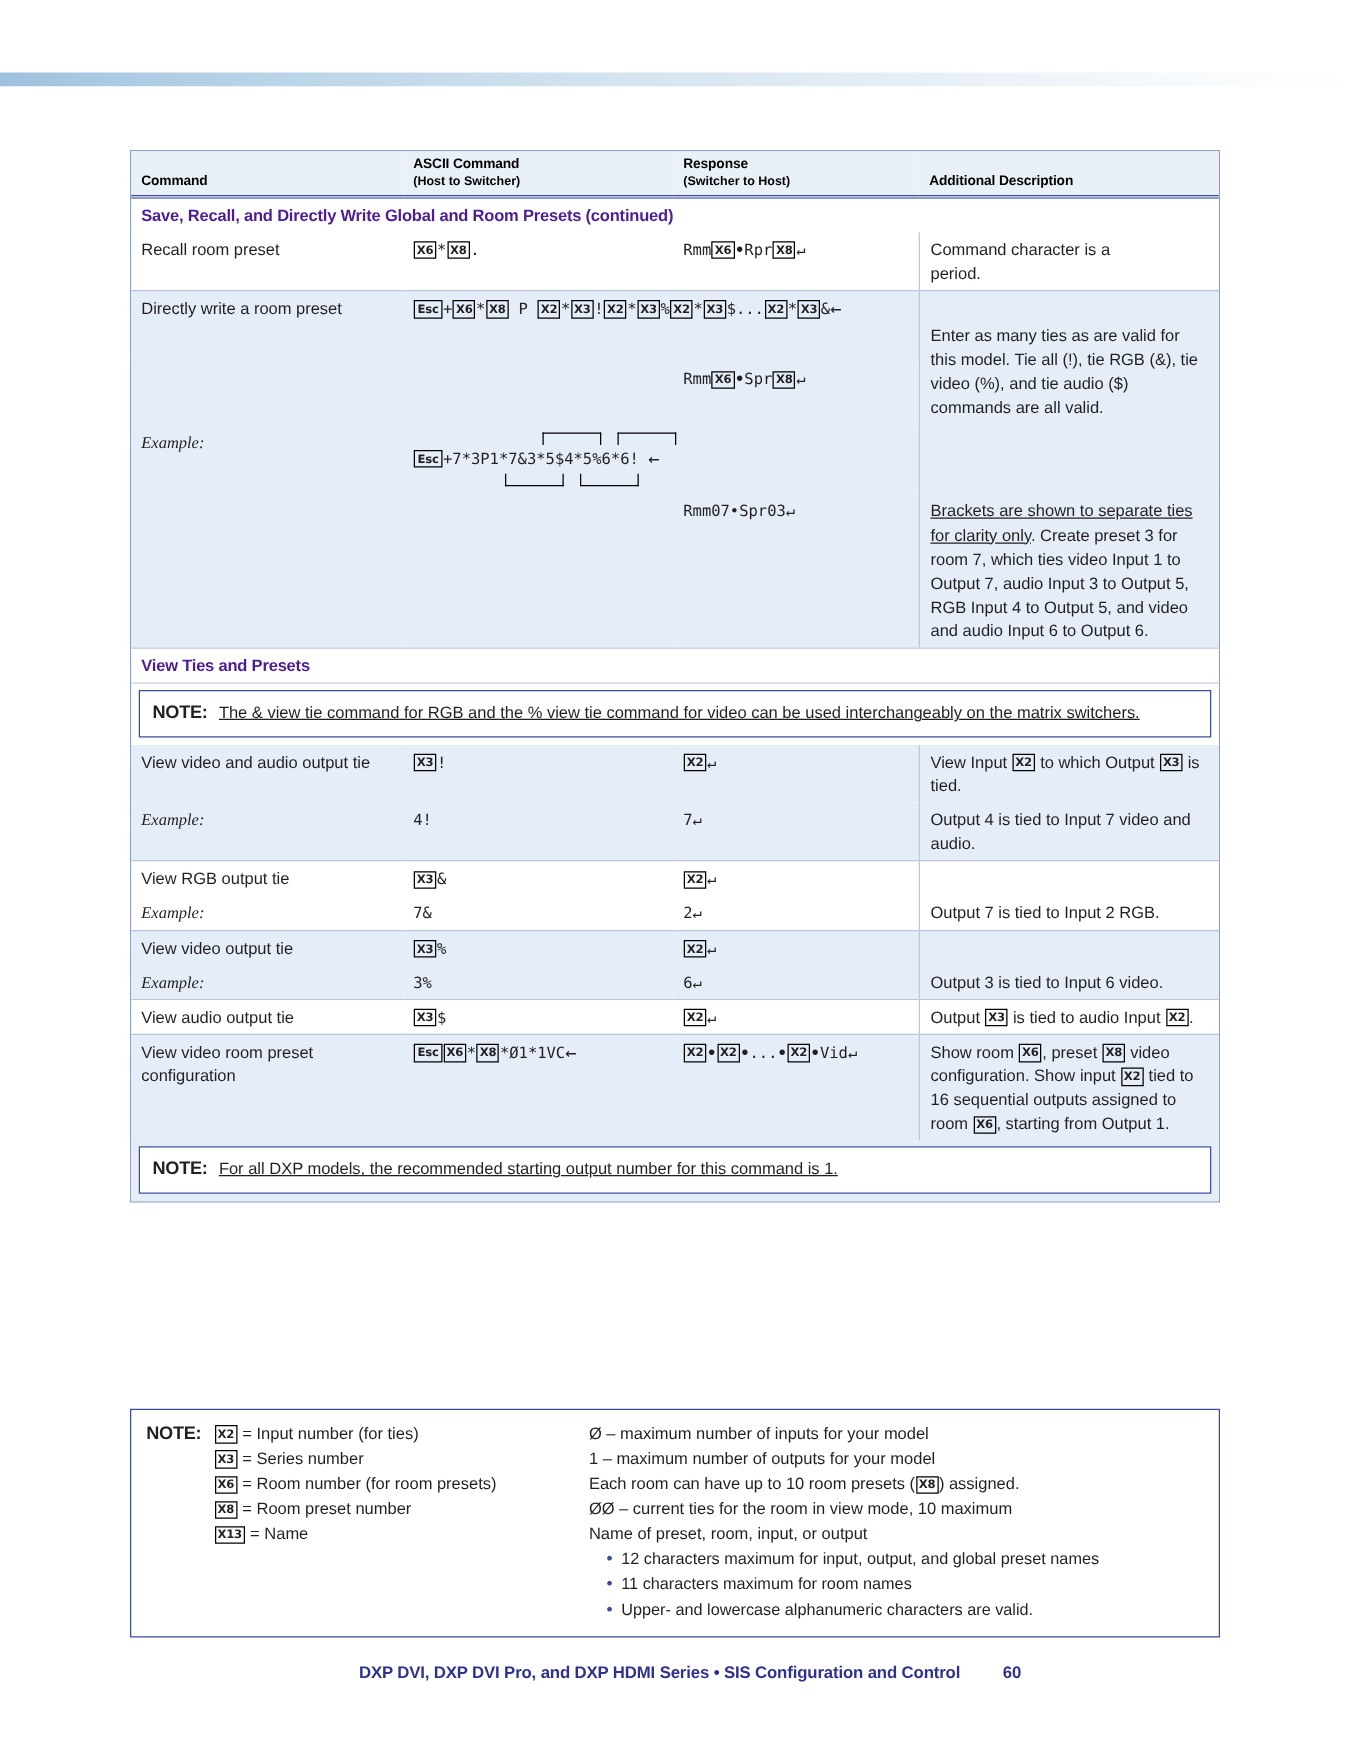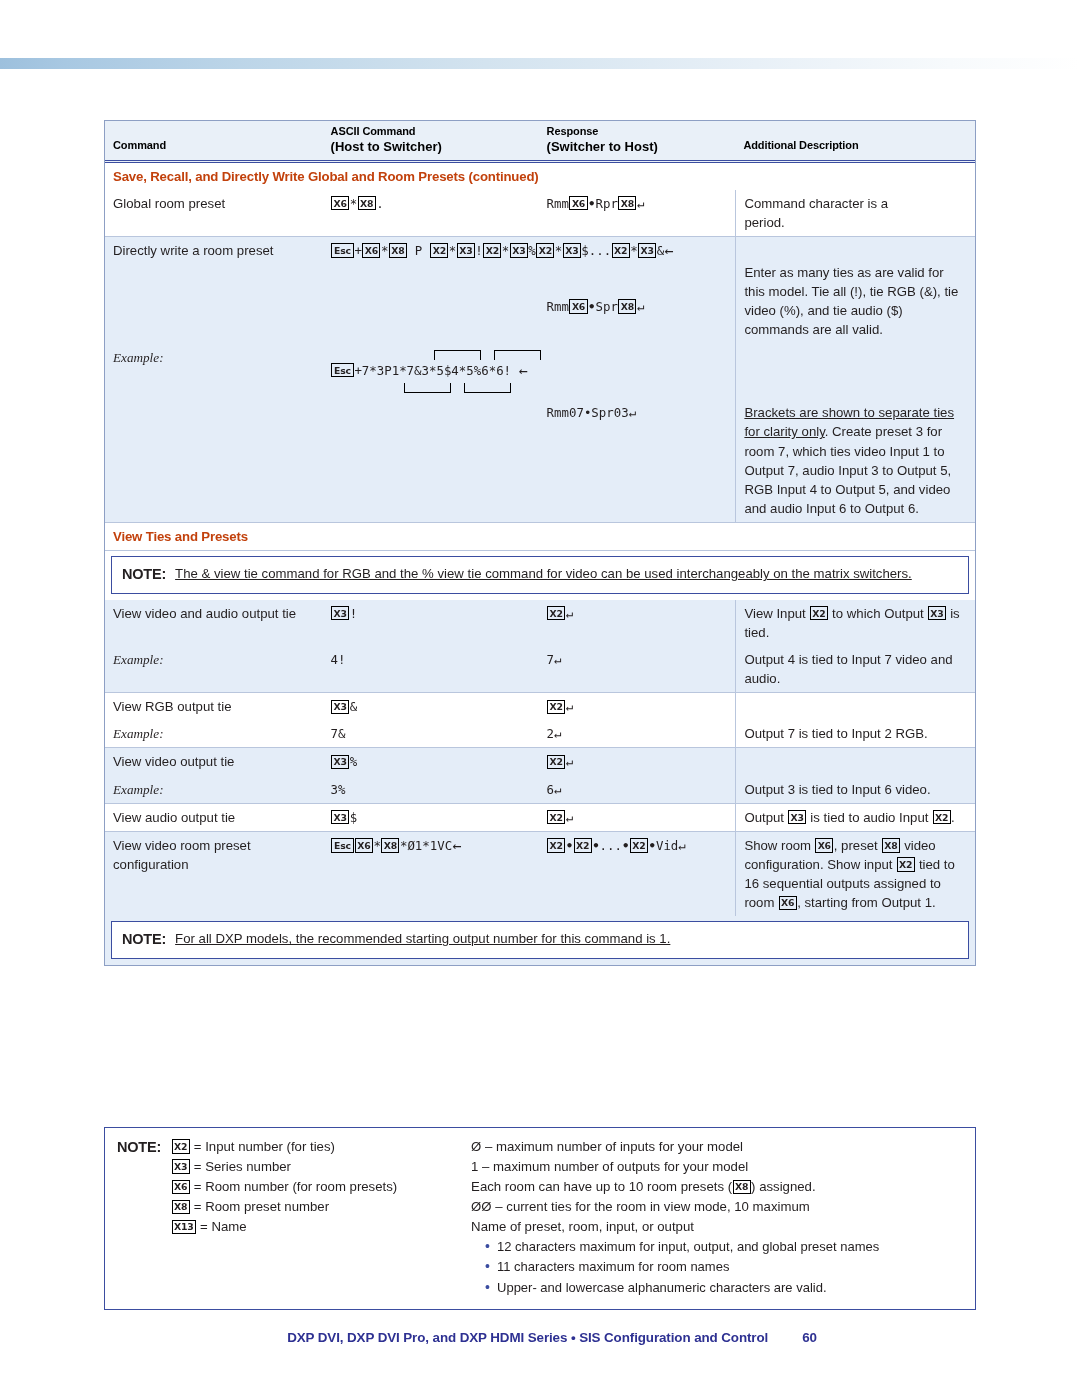--- a/index.html
+++ b/index.html
@@ -49,36 +49,36 @@
   .th-main {
     font-weight: bold;
     font-size: 11px;
     letter-spacing: -0.1px;
     color: #000000;
     display: block;
     line-height: 1.15;
   }
   .th-sub {
     font-weight: bold;
-    font-size: 13px;
+    font-size: 10px;
     color: #000000;
     display: block;
     line-height: 1.3;
     margin-top: 1px;
   }
   .th-vc { padding-top: 18px !important; }
 
   
   .section-row td {
     padding: 7px 8px 6px 8px;
     background: #ffffff;
     font-weight: bold;
     font-size: 14px;
     letter-spacing: -0.15px;
-    color: #c2410c;
+    color: #4c1d95;
     border-bottom: 1px solid #b9c6dd;
   }
   .section-row.tight td { border-bottom: none; }
 
   
   tr.r-white > td { background: #ffffff; }
   tr.r-blue  > td { background: #e4edf8; }
   tr.sep > td { border-top: 1px solid #b9c6dd; }
 
   .cmd-table td {
@@ -242,21 +242,21 @@
       <td class="th-vc">
         <span class="th-main">Additional Description</span>
       </td>
     </tr>
 
     <tr class="section-row tight">
       <td colspan="4">Save, Recall, and Directly Write Global and Room Presets (continued)</td>
     </tr>
 
     <tr class="r-white">
-      <td>Global room preset</td>
+      <td>Recall room preset</td>
       <td>
         <span class="mono">
           <span class="xv">X6</span>*<span class="xv">X8</span>.
         </span>
       </td>
       <td>
         <span class="mono">
           <span>Rmm</span><span class="xv">X6</span><span class="dot">•</span><span>Rpr</span><span class="xv">X8</span><span>↵</span>
         </span>
       </td>

